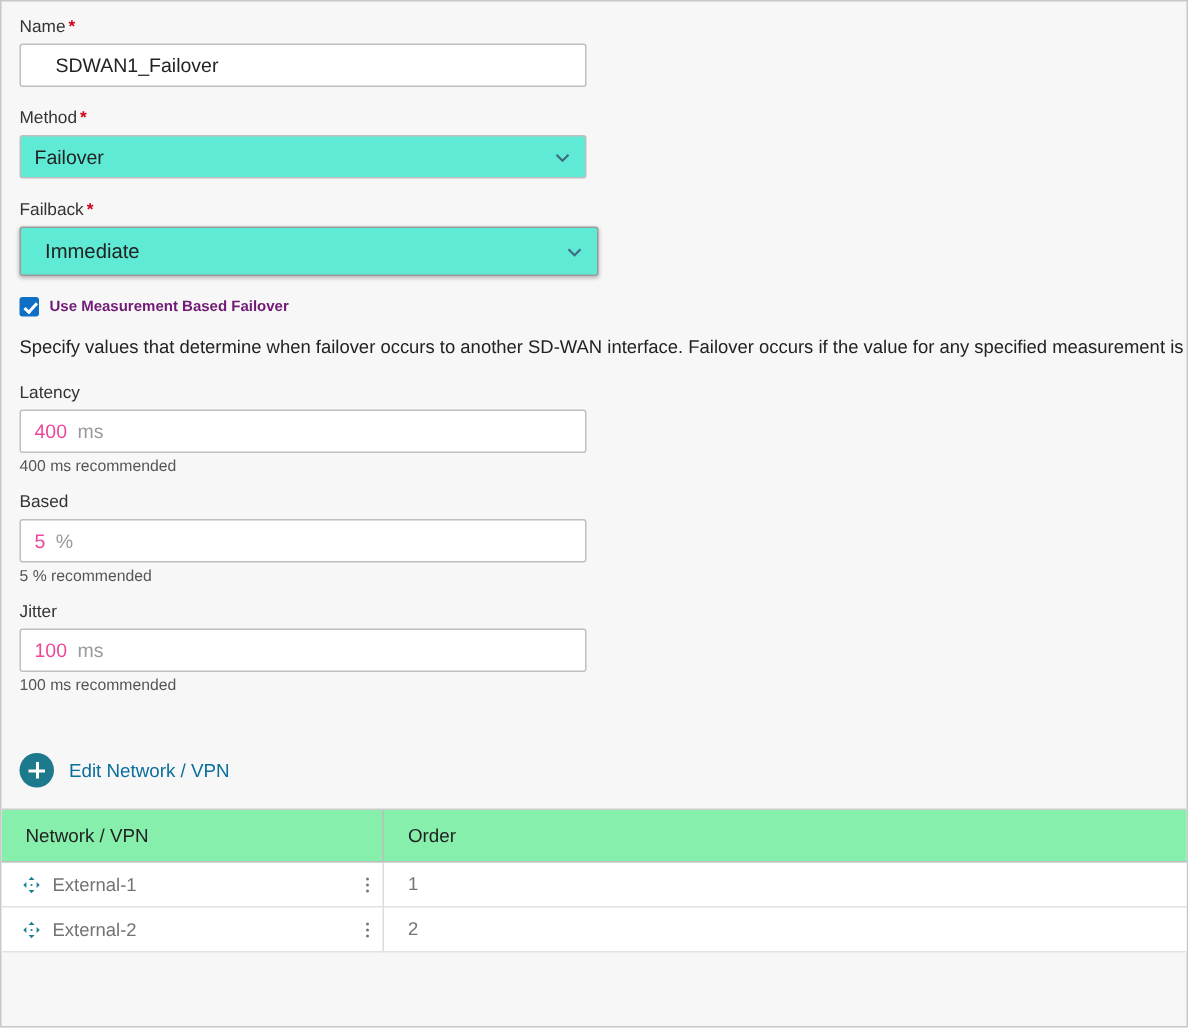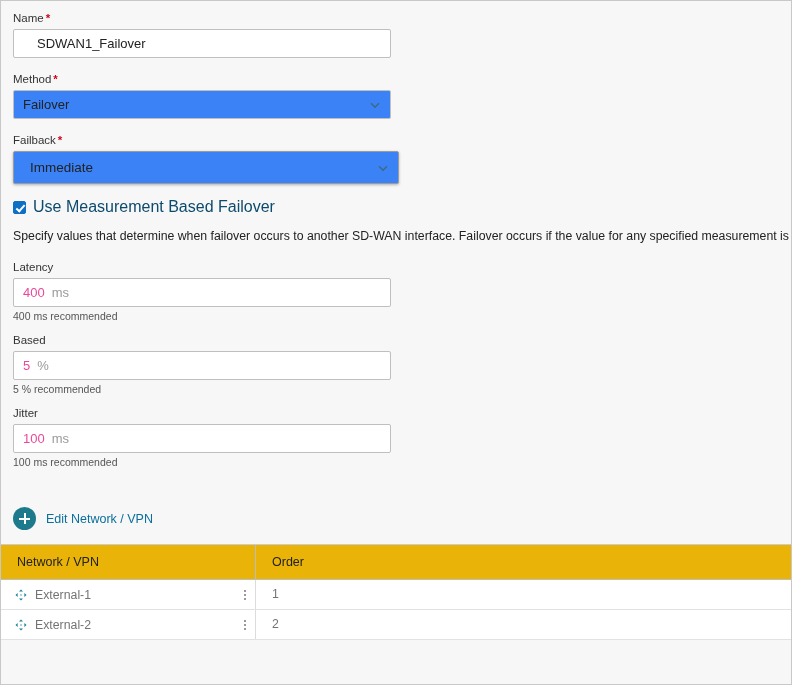--- a/index.html
+++ b/index.html
@@ -53,21 +53,21 @@
     color: #222222;
     line-height: 27px;
     display: flex;
     align-items: center;
   }
   .select-input {
     width: 378px;
     height: 29px;
     box-sizing: border-box;
     border: 1px solid #bfbfbf;
-    background: #3b82f6;
+    background: #5eead4;
     border-radius: 2px;
     padding: 0 9px;
     font-size: 13px;
     color: #222222;
     display: flex;
     align-items: center;
     justify-content: space-between;
     position: relative;
   }
   .select-input.focused {
@@ -107,22 +107,23 @@
     position: absolute;
     left: 4px;
     top: 1px;
     width: 3px;
     height: 7px;
     border: solid #ffffff;
     border-width: 0 2px 2px 0;
     transform: rotate(42deg);
   }
   .checkbox-label {
-    font-size: 16px;
-    color: #0c4a6e;
+    font-size: 10px;
+    color: #701a75;
+    font-weight: bold;
   }
   .description {
     font-size: 12.3px;
     color: #222222;
     margin-bottom: 16px;
     line-height: 16px;
     white-space: nowrap;
   }
   .value-input {
     width: 378px;
@@ -176,21 +177,21 @@
   }
   .table-wrap {
     border-top: 1px solid #cccccc;
   }
   table.grid {
     border-collapse: collapse;
     width: 792px;
     table-layout: fixed;
   }
   table.grid th {
-    background: #eab308;
+    background: #86efac;
     color: #222222;
     font-size: 12.5px;
     font-weight: normal;
     text-align: left;
     height: 34px;
     padding: 0 0 0 16px;
     border-right: 1px solid #bdbdbd;
     border-bottom: 1px solid #bdbdbd;
   }
   table.grid th:last-child { border-right: none; }

